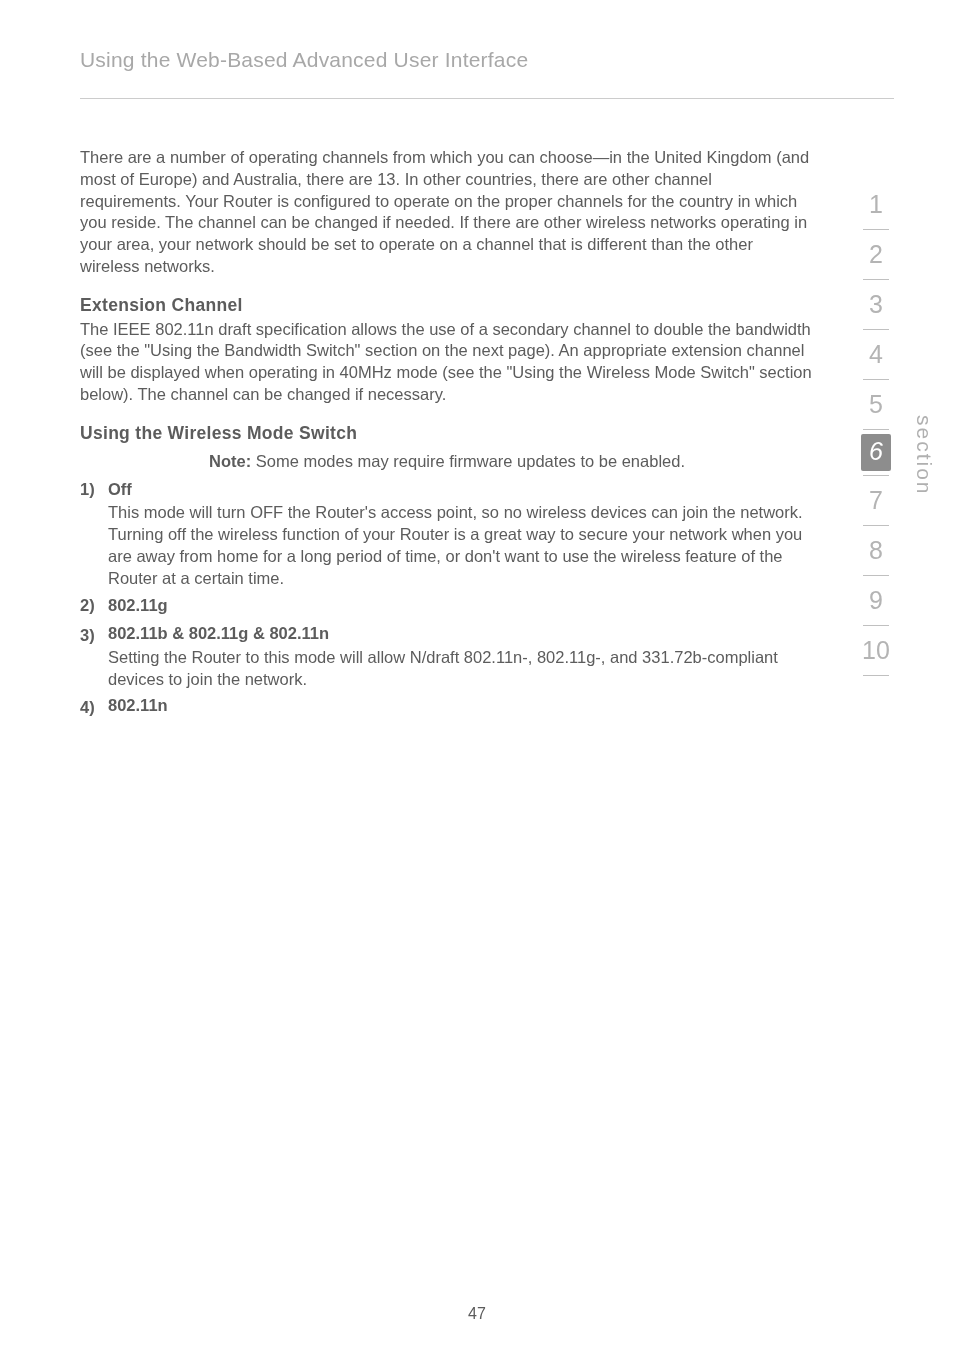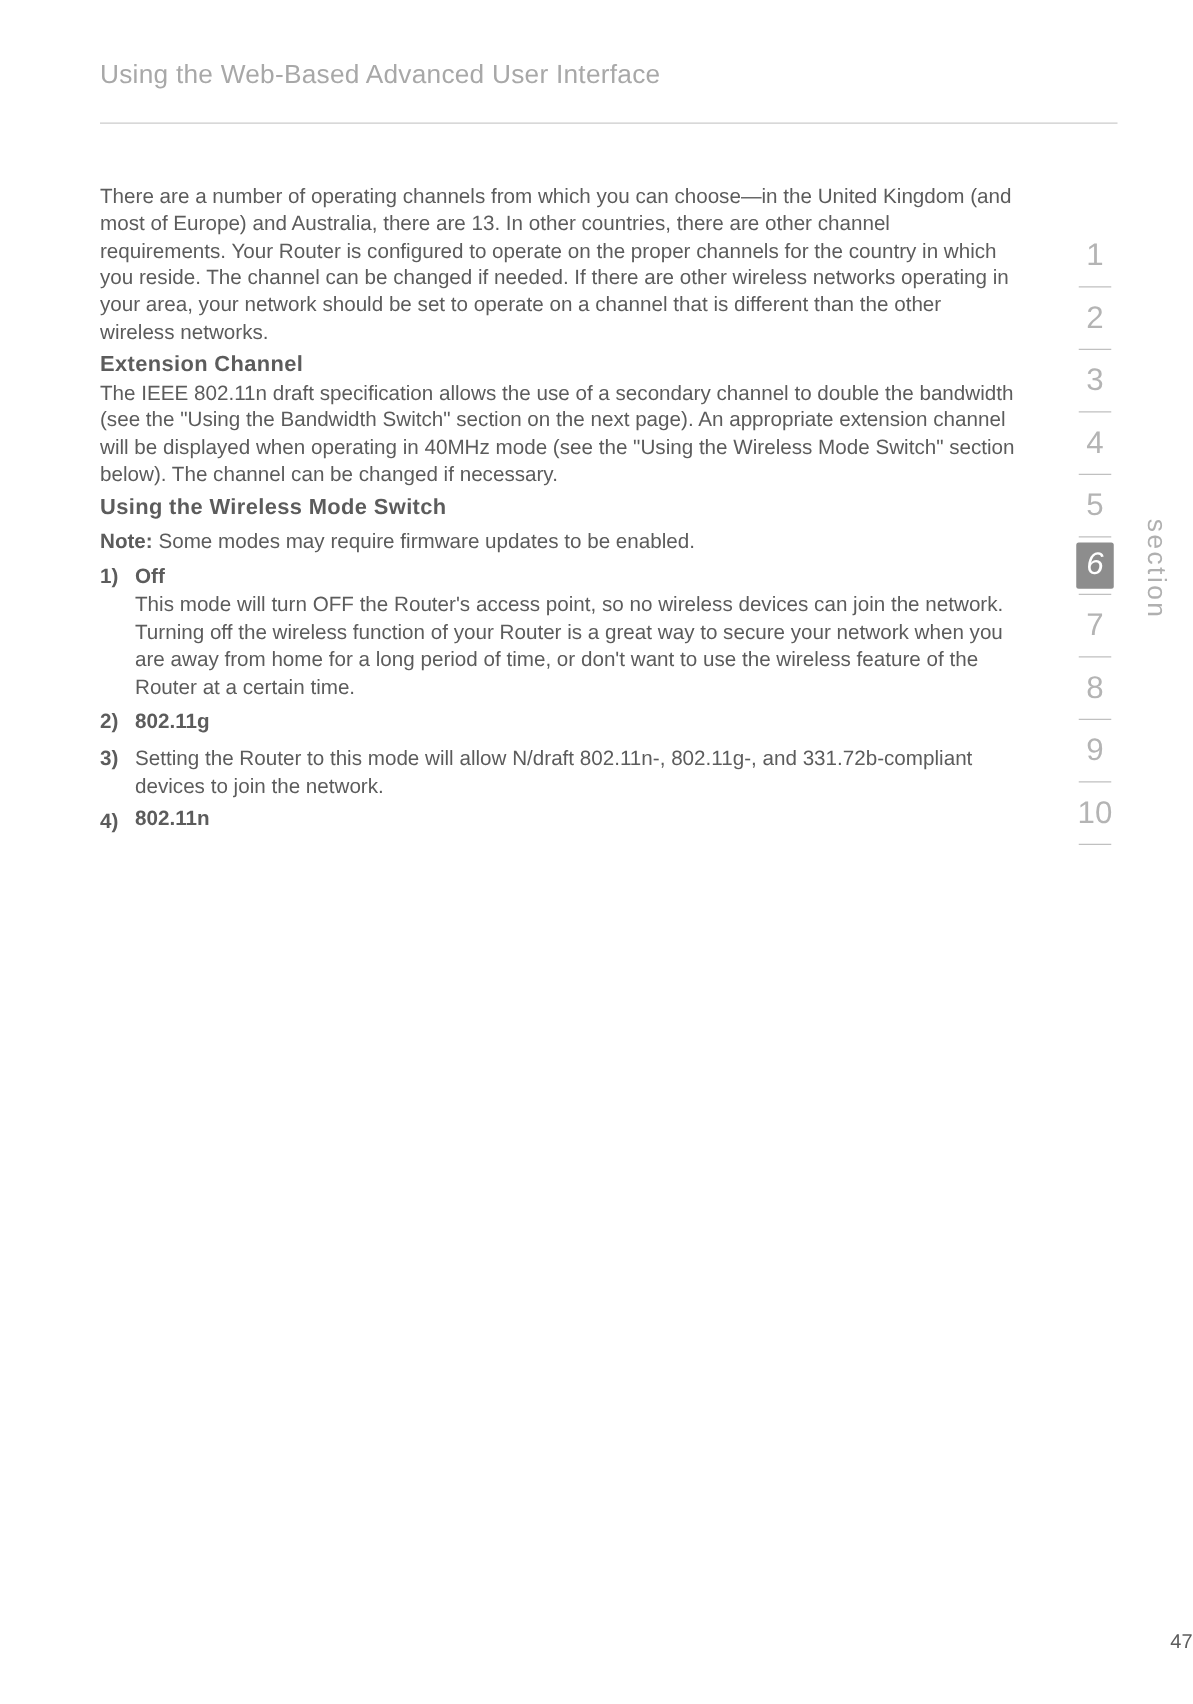--- a/index.html
+++ b/index.html
@@ -27,28 +27,28 @@
     .content {
       padding: 48px 140px 0 80px;
       font-size: 16.5px;
       line-height: 1.32;
       color: #5c5c5c;
     }
     .section-heading {
       font-weight: bold;
       font-size: 17.5px;
       color: #5c5c5c;
-      margin-top: 2px;
+      margin-top: 16px;
       margin-bottom: 2px;
       letter-spacing: 0.3px;
       font-family: 'Trebuchet MS', Arial, sans-serif;
     }
     .section-heading.first { margin-top: 0; }
     .body-text { margin-bottom: 2px; }
-    .note-line { margin-top: 6px; margin-bottom: 6px; }
+    .note-line { margin-top: 6px; margin-bottom: 6px; text-align: center; }
     .list-item {
       display: flex;
       margin-top: 6px;
     }
     .list-num {
       font-weight: bold;
       width: 28px;
       flex-shrink: 0;
     }
     .list-body { flex: 1; }
@@ -95,21 +95,21 @@
       color: #b0b0b0;
       writing-mode: vertical-rl;
       letter-spacing: 2px;
       font-family: 'Trebuchet MS', Arial, sans-serif;
     }
     .page-footer {
       position: absolute;
       bottom: 40px;
       left: 0;
       width: 100%;
-      text-align: right;
+      text-align: center;
       font-size: 16px;
       color: #5c5c5c;
     }
     b { font-weight: bold; }
   </style>
 </head>
 <body>
 
 <div class="page-header">Using the Web-Based Advanced User Interface</div>
 <div class="header-line"></div>
@@ -138,20 +138,21 @@
   <div class="list-item">
     <div class="list-num">2)</div>
     <div class="list-body">
       <div class="list-title">802.11g</div>
     </div>
   </div>
 
   <div class="list-item">
     <div class="list-num">3)</div>
     <div class="list-body">
+      <div class="list-title list-text-extra">802.11b &amp; 802.11g &amp; 802.11n</div>
       <div>Setting the Router to this mode will allow N/draft 802.11n-, 802.11g-, and 331.72b-compliant devices to join the network.</div>
     </div>
   </div>
 
   <div class="list-item">
     <div class="list-num">4)</div>
     <div class="list-body">
       <div class="list-title list-text-extra">802.11n</div>
     </div>
   </div>

